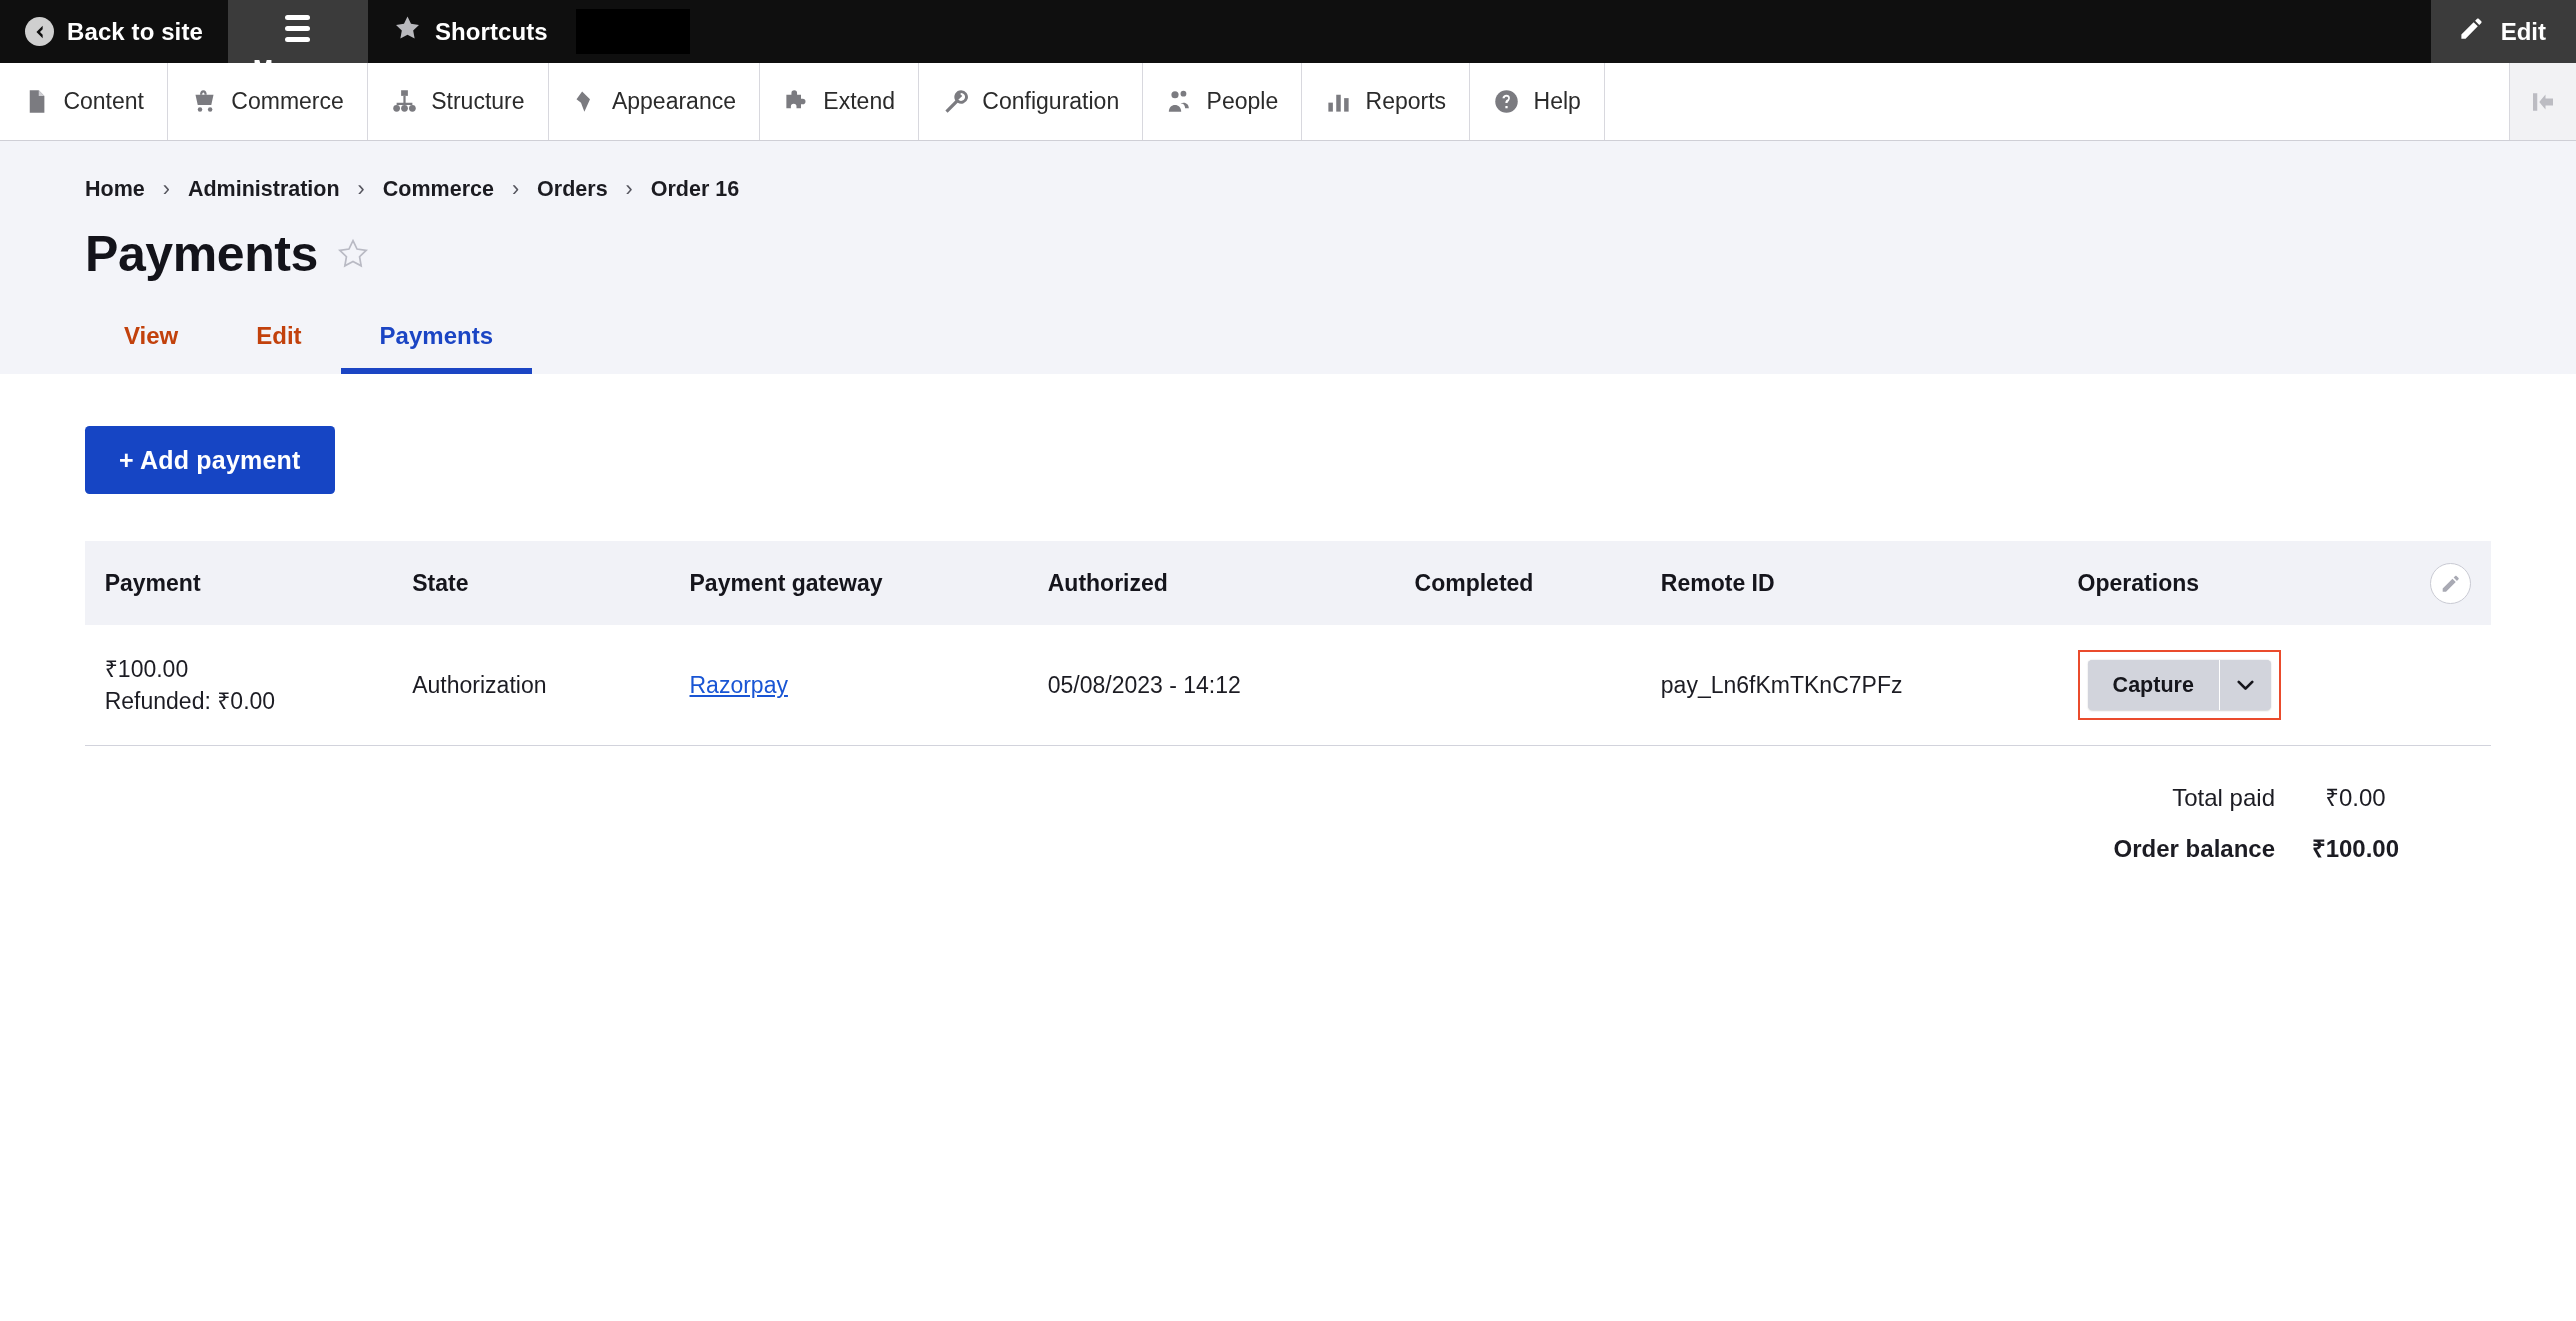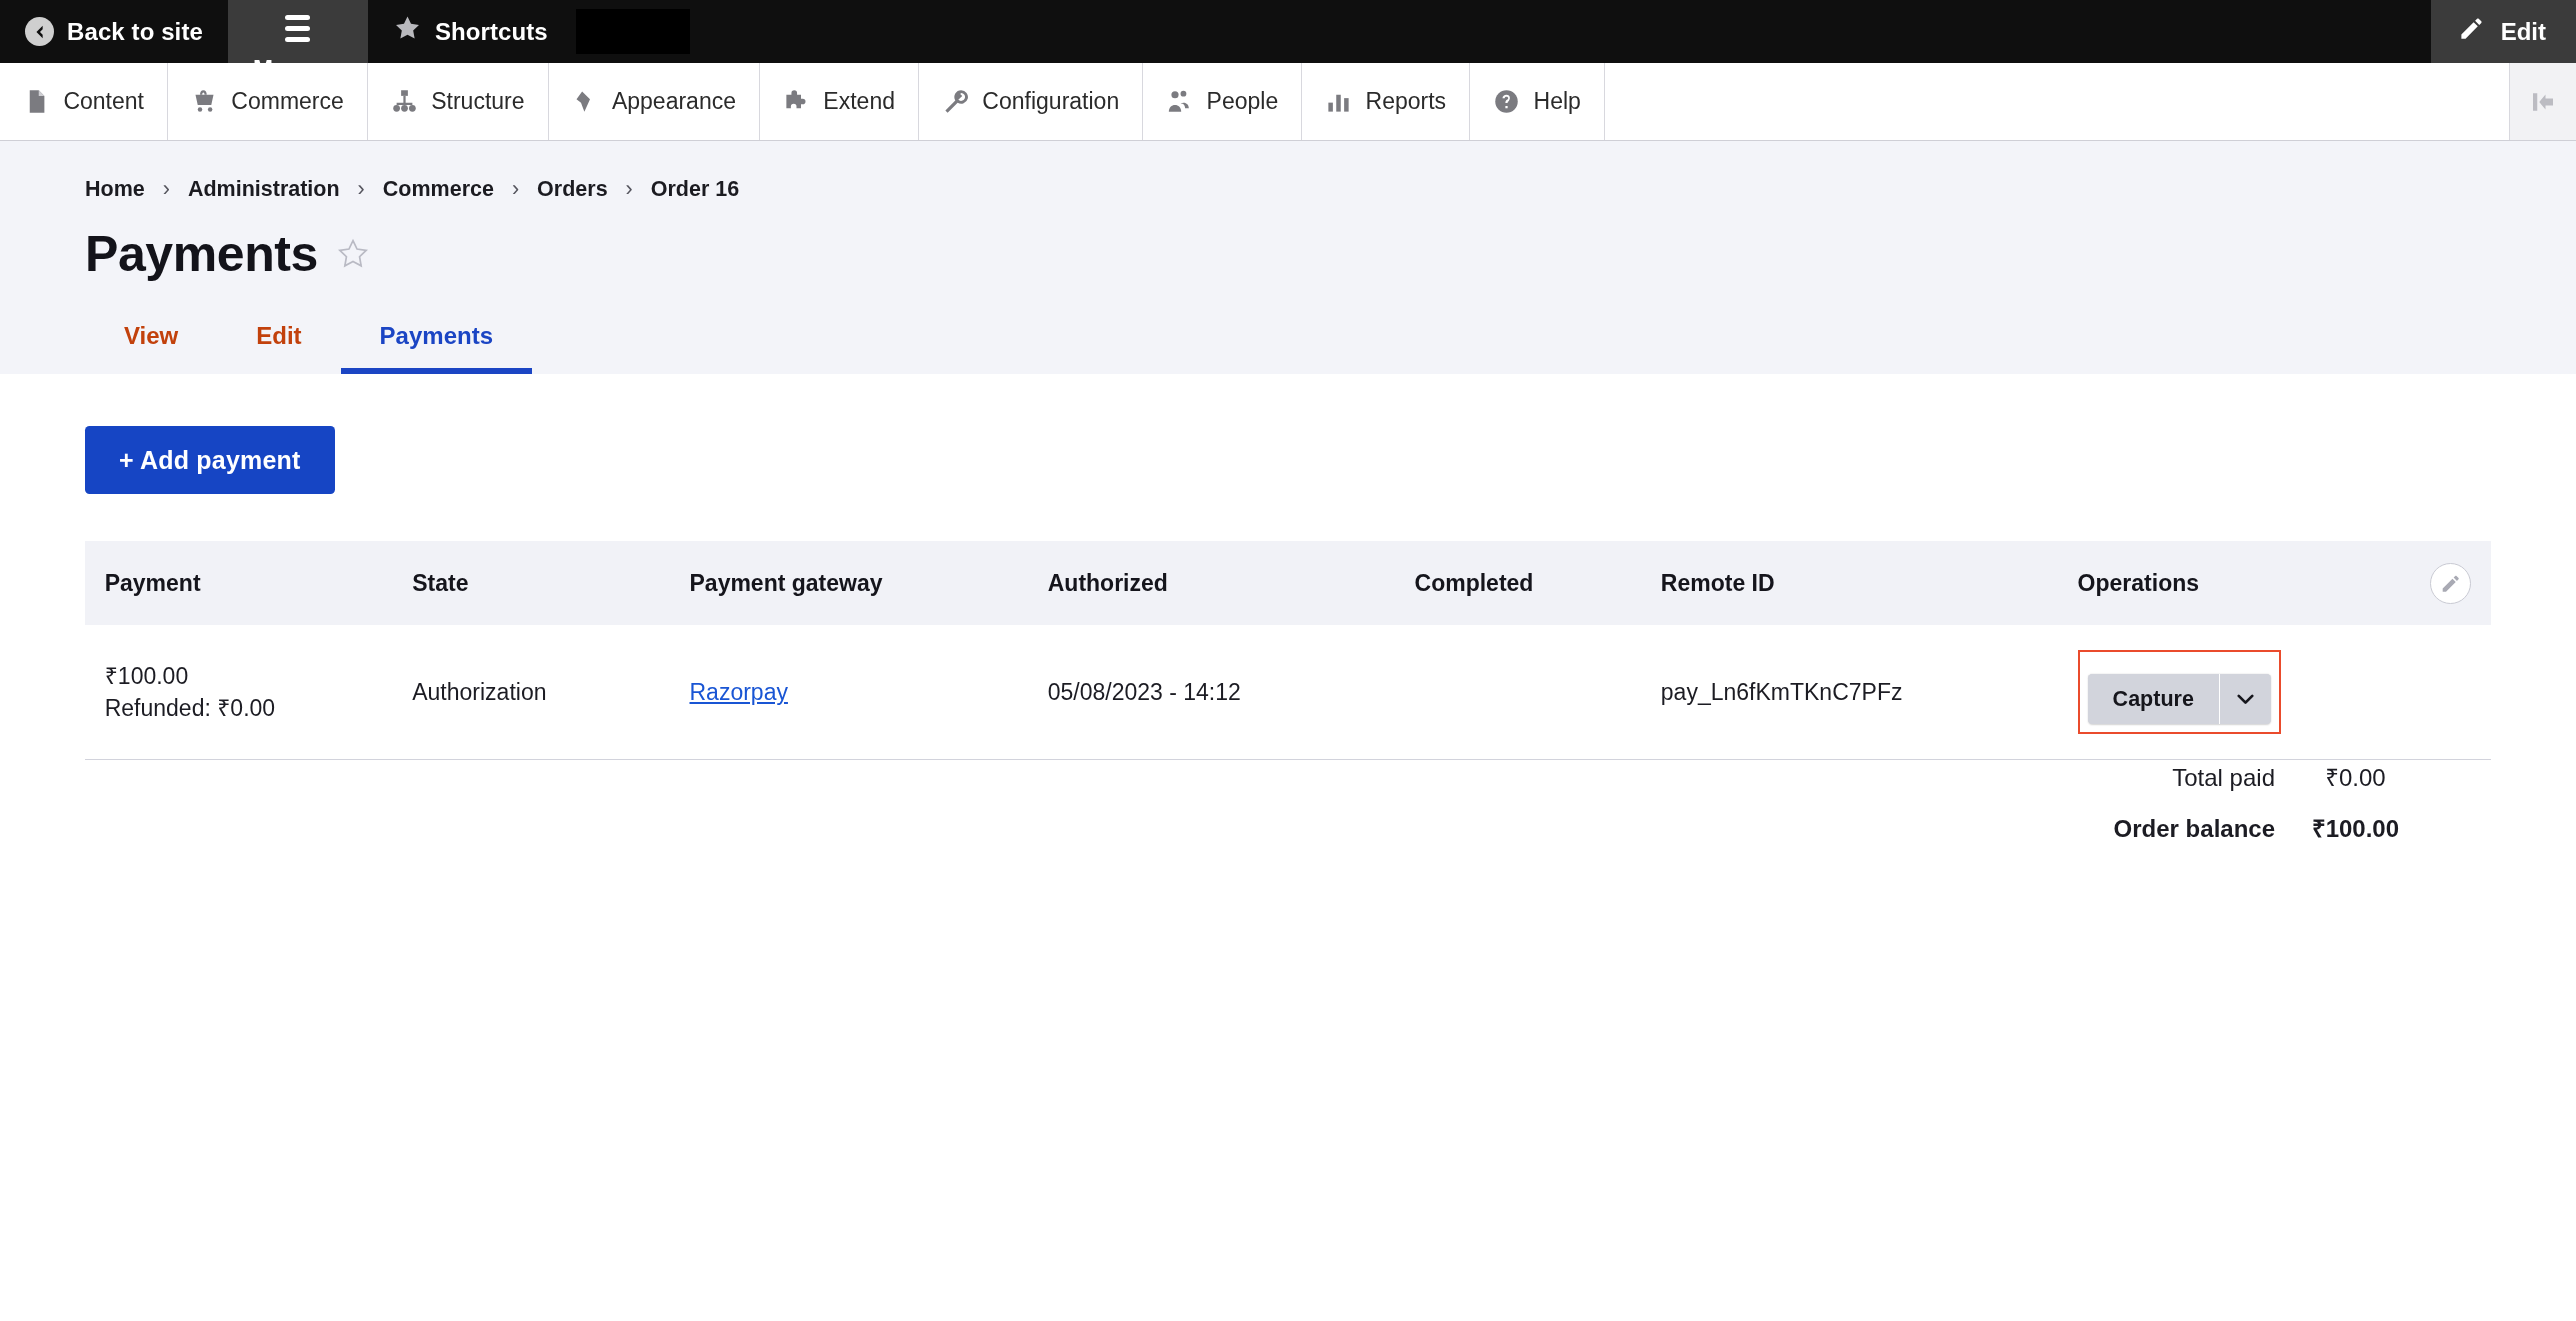--- a/index.html
+++ b/index.html
@@ -173,36 +173,36 @@
     padding: 8px;
     display: inline-block;
     background: #ffffff;
   }
   .dropbutton {
     display: flex; align-items: stretch;
     background: #d2d4dc;
     border-radius: 4.5px;
     overflow: hidden;
     box-shadow: 0 0.9px 1.8px rgba(0,0,0,.18);
-    margin-top: 14px;
   }
   .dropbutton .db-main {
     background: #d2d4dc; border: none;
     font-size: 21.5px; font-weight: bold; color: #16161c;
     padding: 12.5px 25px; cursor: pointer;
     font-family: "Liberation Sans", sans-serif;
   }
   .dropbutton .db-toggle {
     background: #d2d4dc; border: none; border-left: 1.8px solid #ffffff;
     width: 52px; display: flex; align-items: center; justify-content: center;
     cursor: pointer;
   }
 
   
   .totals {
+    margin-top: 34px;
     display: flex; flex-direction: column; align-items: flex-end;
     gap: 18px;
     padding-right: 55px;
   }
   .total-row { display: flex; align-items: baseline; }
   .total-label { font-size: 24px; color: #1c1c23; text-align: right; }
   .total-value { font-size: 24px; color: #1c1c23; width: 161px; text-align: center; }
   .total-row.strong .total-label, .total-row.strong .total-value { font-weight: bold; }
 </style>
 </head>

